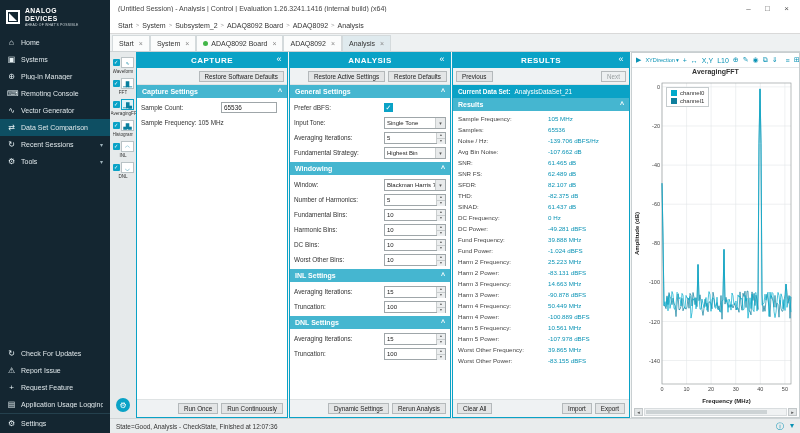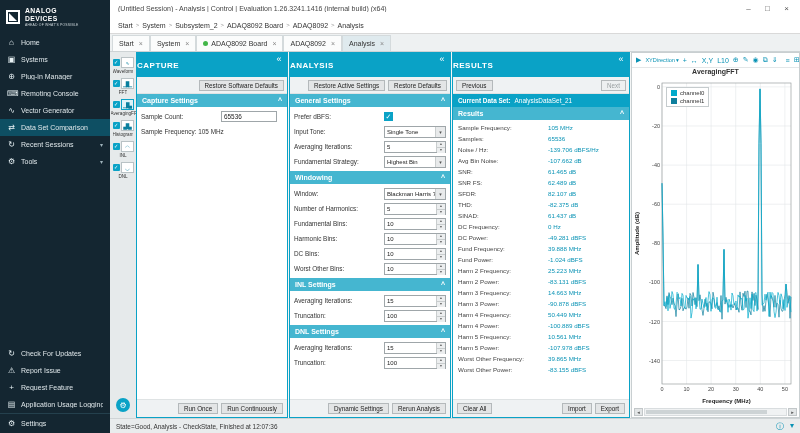--- a/index.html
+++ b/index.html
@@ -42,21 +42,21 @@
 .modstrip{width:26px;flex:none;background:#e6eaeb;display:flex;flex-direction:column;align-items:center;padding-top:3px;position:relative}
 .mod{display:flex;flex-direction:column;align-items:center;width:100%;padding:2px 0;cursor:pointer}
 .mod-top{display:flex;align-items:center;gap:1px}
 .mod-cb{width:7px;height:7px;background:#0aa2c6;color:#fff;font-size:5px;line-height:7px;text-align:center;border-radius:1px;cursor:pointer}
 .mod-tile{width:13px;height:11px;background:#fff;border:1px solid #b9c2c5;display:flex;align-items:center;justify-content:center;font-size:5px;color:#0a7f9e;letter-spacing:-1px}
 .mod.sel .mod-tile{border-color:#0aa2c6;background:#dff3f8}
 .mod-lb{font-size:4.6px;color:#333;margin-top:1px;max-width:25px;overflow:hidden;white-space:nowrap}
 .fab{position:absolute;bottom:6px;left:50%;transform:translateX(-50%);width:14px;height:14px;border-radius:50%;background:#0aa2c6;color:#fff;display:flex;align-items:center;justify-content:center;font-size:8px;cursor:pointer}
 
 .panel{background:#fff;border:1px solid #0aa2c6;display:flex;flex-direction:column;margin-right:1px;min-width:0;flex:none}
-.phead{background:#0aa2c6;color:#fff;font-weight:bold;font-size:8px;display:flex;align-items:center;position:relative;height:24px;flex:none;letter-spacing:.5px}
+.phead{background:#0aa2c6;color:#fff;font-weight:bold;font-size:8px;display:flex;align-items:center;justify-content:center;position:relative;height:15px;flex:none;letter-spacing:.5px}
 .pcollapse{position:absolute;right:5px;top:1px;font-size:9px;font-weight:normal;cursor:pointer}
 .ptool{background:#eff2f3;border-bottom:1px solid #dfe3e4;display:flex;gap:3px;align-items:center;padding:2px 3px;height:17px;flex:none}
 .ptool.right{justify-content:flex-end}
 .btn{background:#e3e5e6;border:1px solid #b4b9bb;font-size:6.3px;padding:1px 5px;color:#222;font-family:inherit;cursor:pointer;white-space:nowrap}
 .btn.dim{color:#9aa0a2;background:#edf0f1}
 .sechead{background:#45b6d0;color:#fff;font-weight:bold;font-size:7px;display:flex;justify-content:space-between;align-items:center;padding:2px 5px;height:13px;flex:none;cursor:pointer}
 .chev{font-size:7px}
 .pbody{padding:3px 4px;display:flex;flex-direction:column;gap:2px;flex:none}
 .frow{display:flex;align-items:center;justify-content:space-between;min-height:13px}
 .lbl{color:#333;font-size:6.4px;white-space:nowrap}

